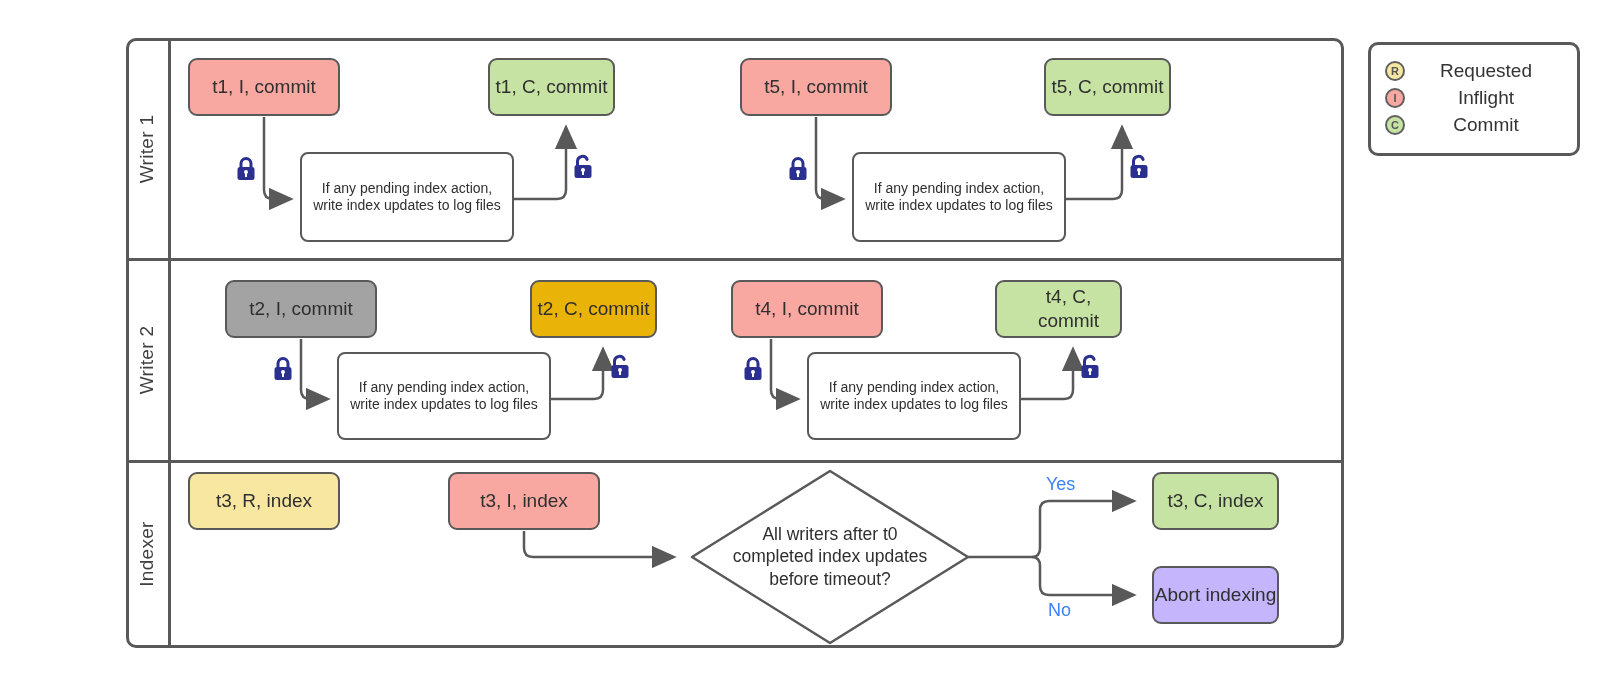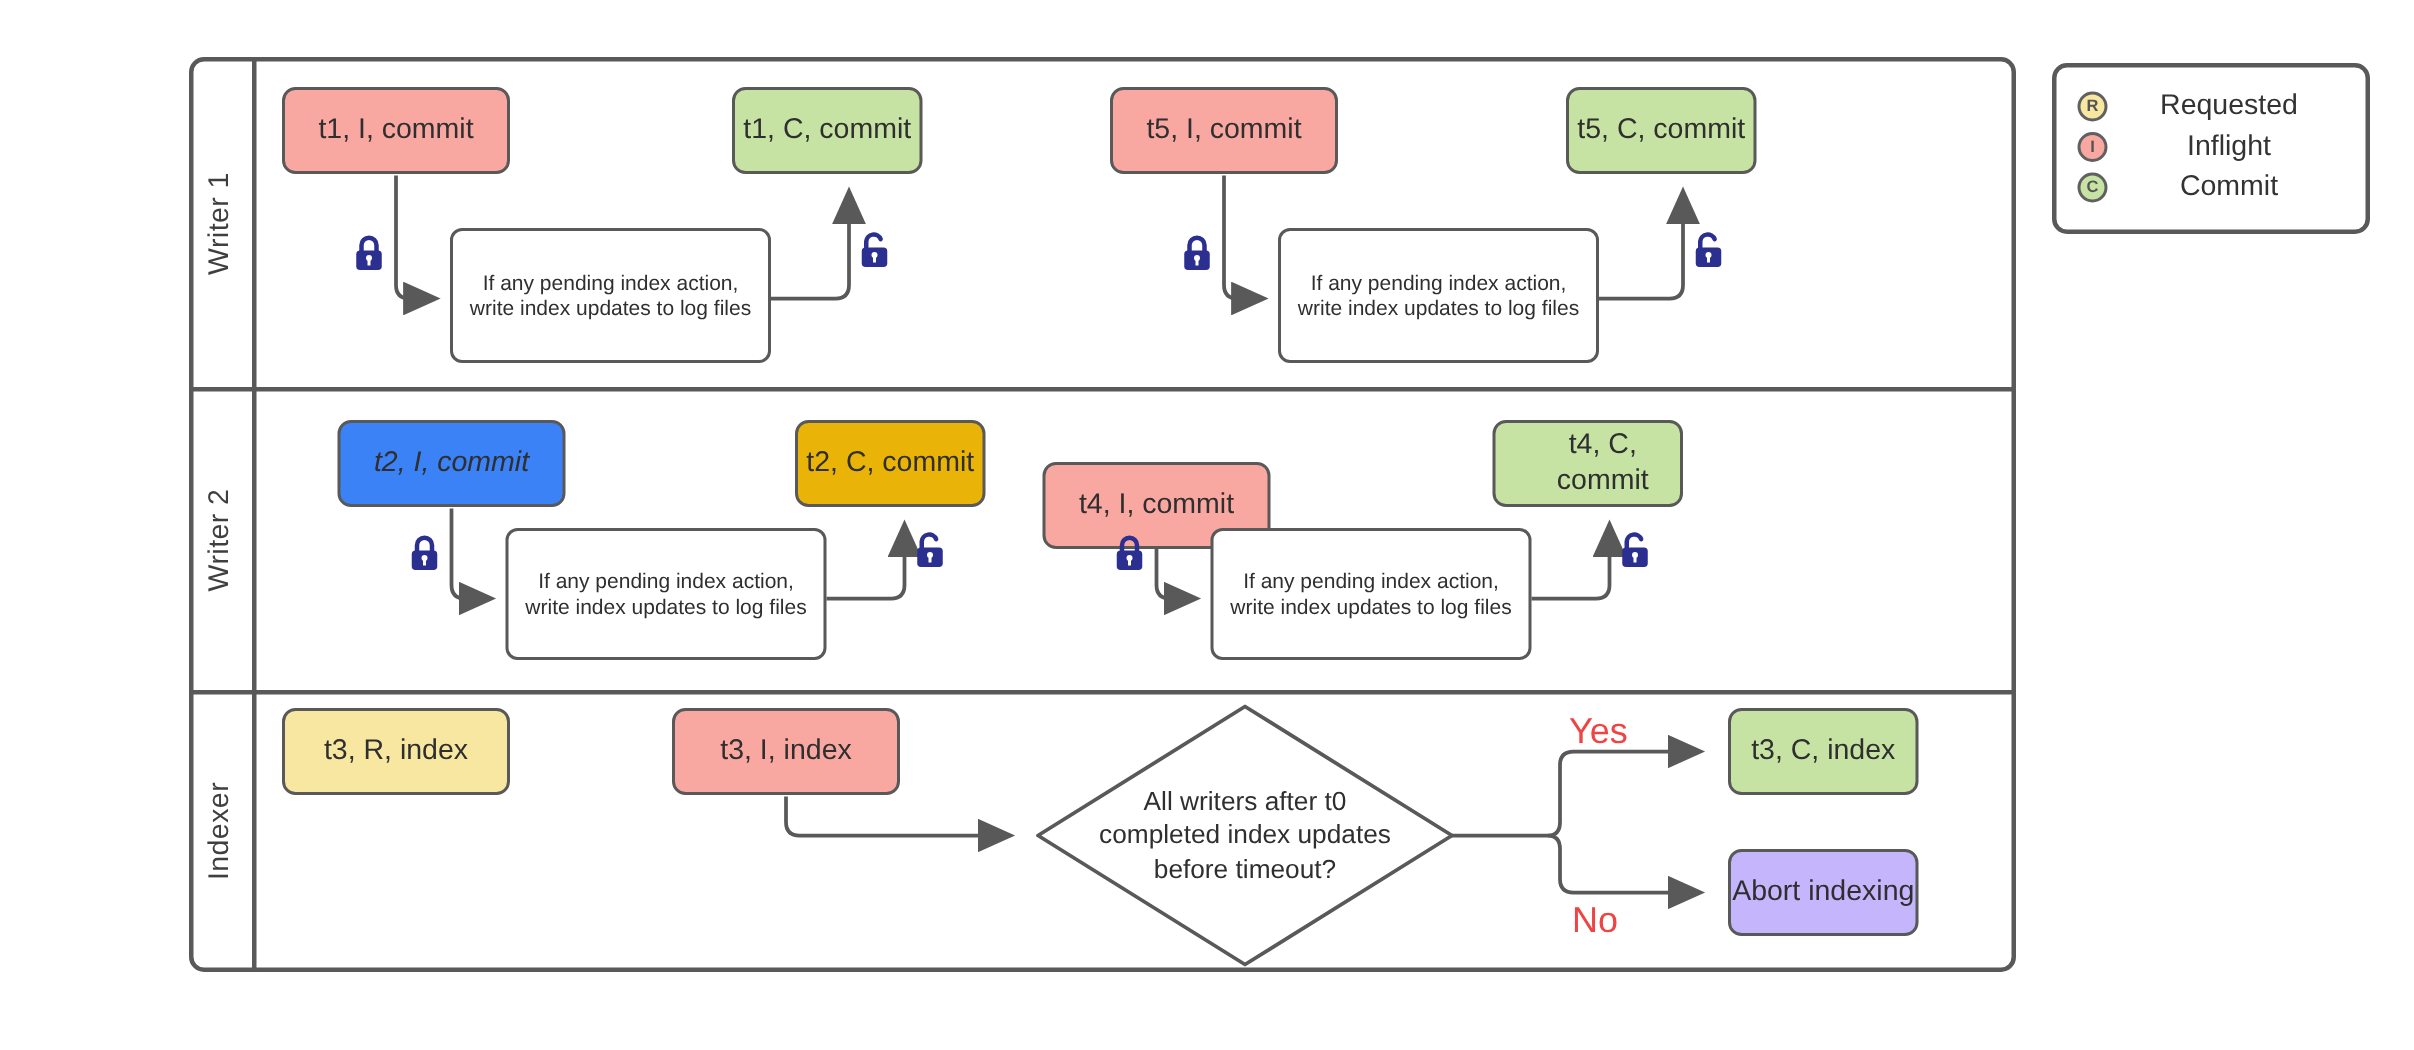--- a/index.html
+++ b/index.html
@@ -23,21 +23,21 @@
     display:flex;align-items:center;justify-content:center;text-align:center;
     font-size:19px;line-height:1.25;background:#fff;
   }
   .state{width:152px;height:58px;}
   .state.wide{width:127px;}
   .proc{width:214px;height:90px;font-size:14px;padding:2px 6px;border-radius:8px;}
   .proc2{height:88px;}
   .diamond-text{
     position:absolute;width:206px;text-align:center;font-size:17.5px;line-height:1.28;
   }
-  .branch-label{position:absolute;font-size:24px;color:#ef4444;}
+  .branch-label{position:absolute;font-size:18px;color:#3b82f6;}
   .legend{
     position:absolute;left:1368px;top:42px;width:212px;height:114px;
     border:3px solid #595959;border-radius:10px;box-sizing:border-box;
     background:#fff;padding:12px 10px 0 14px;
   }
   .legend-row{display:flex;align-items:center;height:27px;}
   .legend-dot{
     width:20px;height:20px;border-radius:50%;border:2.5px solid #606060;box-sizing:border-box;
     display:flex;align-items:center;justify-content:center;
     font-size:11px;font-weight:bold;color:#555;flex:0 0 auto;
@@ -90,25 +90,25 @@
   <div class="lane-label" style="left:147px;top:554px">Indexer</div>
 
   <div class="shape state" style="left: 188px; top: 58px; background-color: rgb(249, 167, 161);">t1, I, commit</div>
   <div class="shape state wide" style="left: 488px; top: 58px; background-color: rgb(198, 227, 164);">t1, C, commit</div>
   <div class="shape proc" style="left: 300px; top: 152px; background-color: rgb(255, 255, 255);">If any pending index action, write index updates to log files</div>
 
   <div class="shape state" style="left: 740px; top: 58px; background-color: rgb(249, 167, 161);">t5, I, commit</div>
   <div class="shape state wide" style="left: 1044px; top: 58px; background-color: rgb(198, 227, 164);">t5, C, commit</div>
   <div class="shape proc" style="left: 852px; top: 152px; background-color: rgb(255, 255, 255);">If any pending index action, write index updates to log files</div>
 
-  <div class="shape state" style="left: 225px; top: 280px; background-color: #3b82f6; font-style: italic;">t2, I, commit</div>
+  <div class="shape state" style="left: 225px; top: 280px; background-color: #a3a3a3;">t2, I, commit</div>
   <div class="shape state wide" style="left: 530px; top: 280px; background-color: #eab308;">t2, C, commit</div>
   <div class="shape proc proc2" style="left: 337px; top: 352px; background-color: rgb(255, 255, 255);">If any pending index action, write index updates to log files</div>
 
-  <div class="shape state" style="left: 695px; top: 280px; background-color: rgb(249, 167, 161); margin-top: 28px;">t4, I, commit</div>
+  <div class="shape state" style="left: 731px; top: 280px; background-color: rgb(249, 167, 161);">t4, I, commit</div>
   <div class="shape state wide" style="left: 995px; top: 280px; background-color: rgb(198, 227, 164); padding-left: 20px;">t4, C, commit</div>
   <div class="shape proc proc2" style="left: 807px; top: 352px; background-color: rgb(255, 255, 255);">If any pending index action, write index updates to log files</div>
 
   <div class="shape state" style="left: 188px; top: 472px; background-color: rgb(248, 231, 161);">t3, R, index</div>
   <div class="shape state" style="left: 448px; top: 472px; background-color: rgb(249, 167, 161);">t3, I, index</div>
 
   <div class="diamond-text" style="left:727px;top:523px">All writers after t0 completed index updates before timeout?</div>
 
   <div class="branch-label" style="left:1046px;top:474px">Yes</div>
   <div class="branch-label" style="left:1048px;top:600px">No</div>

